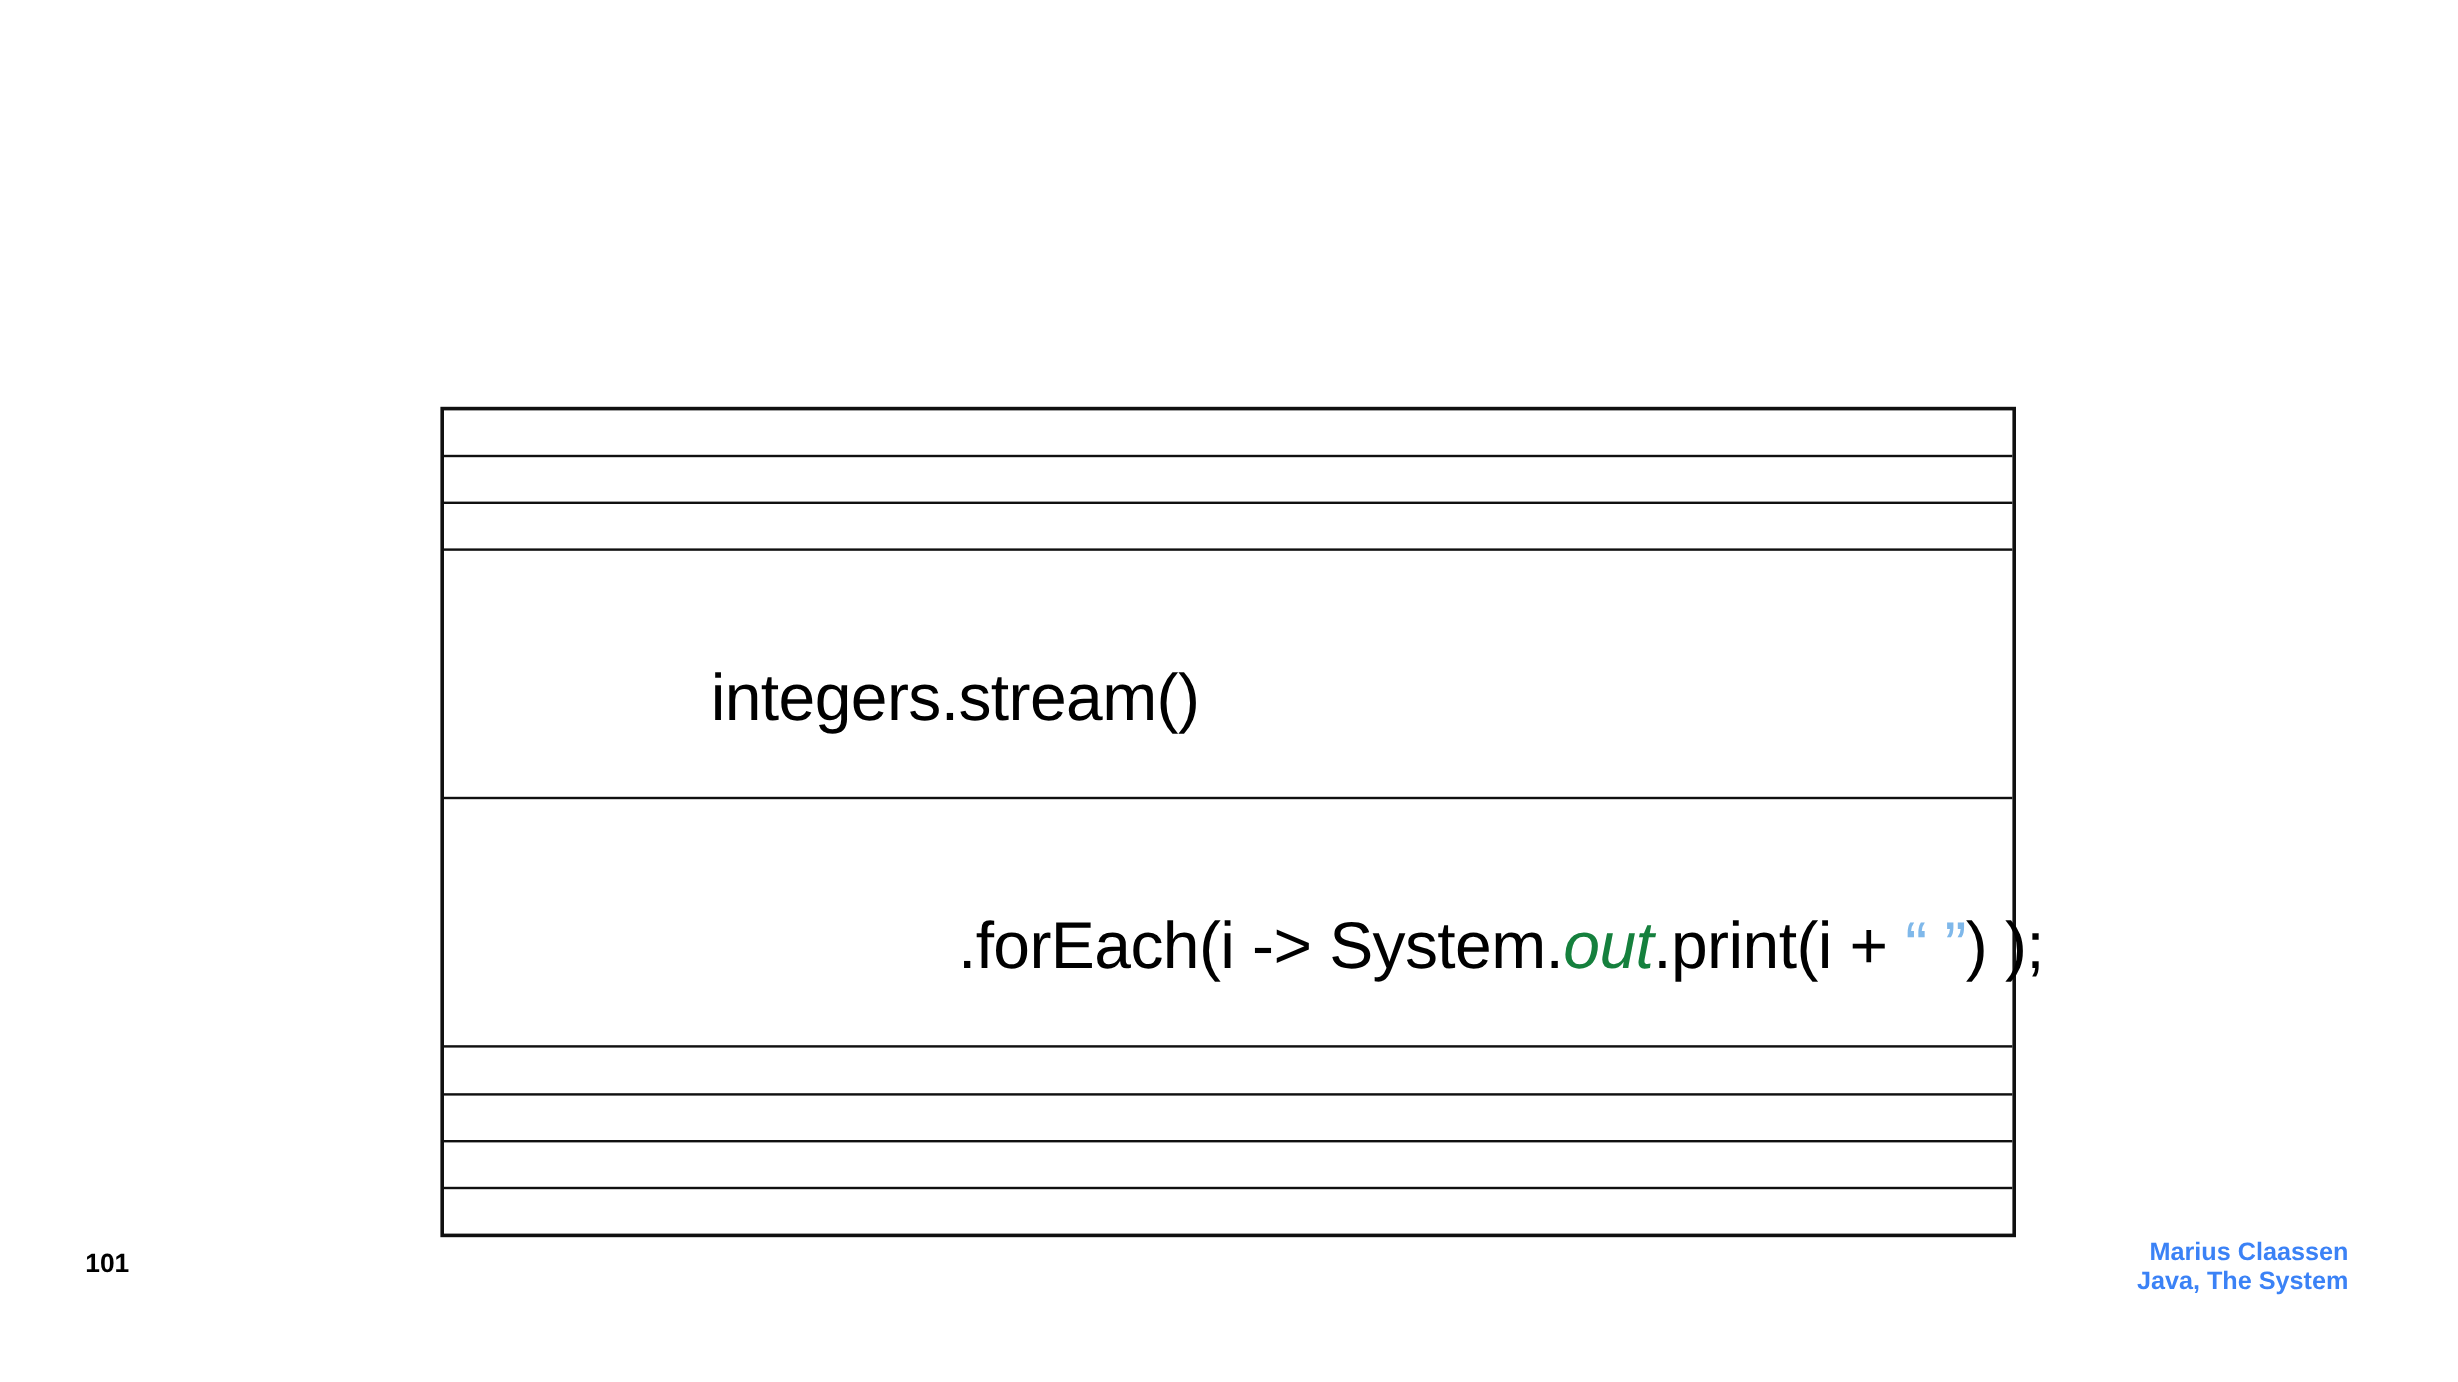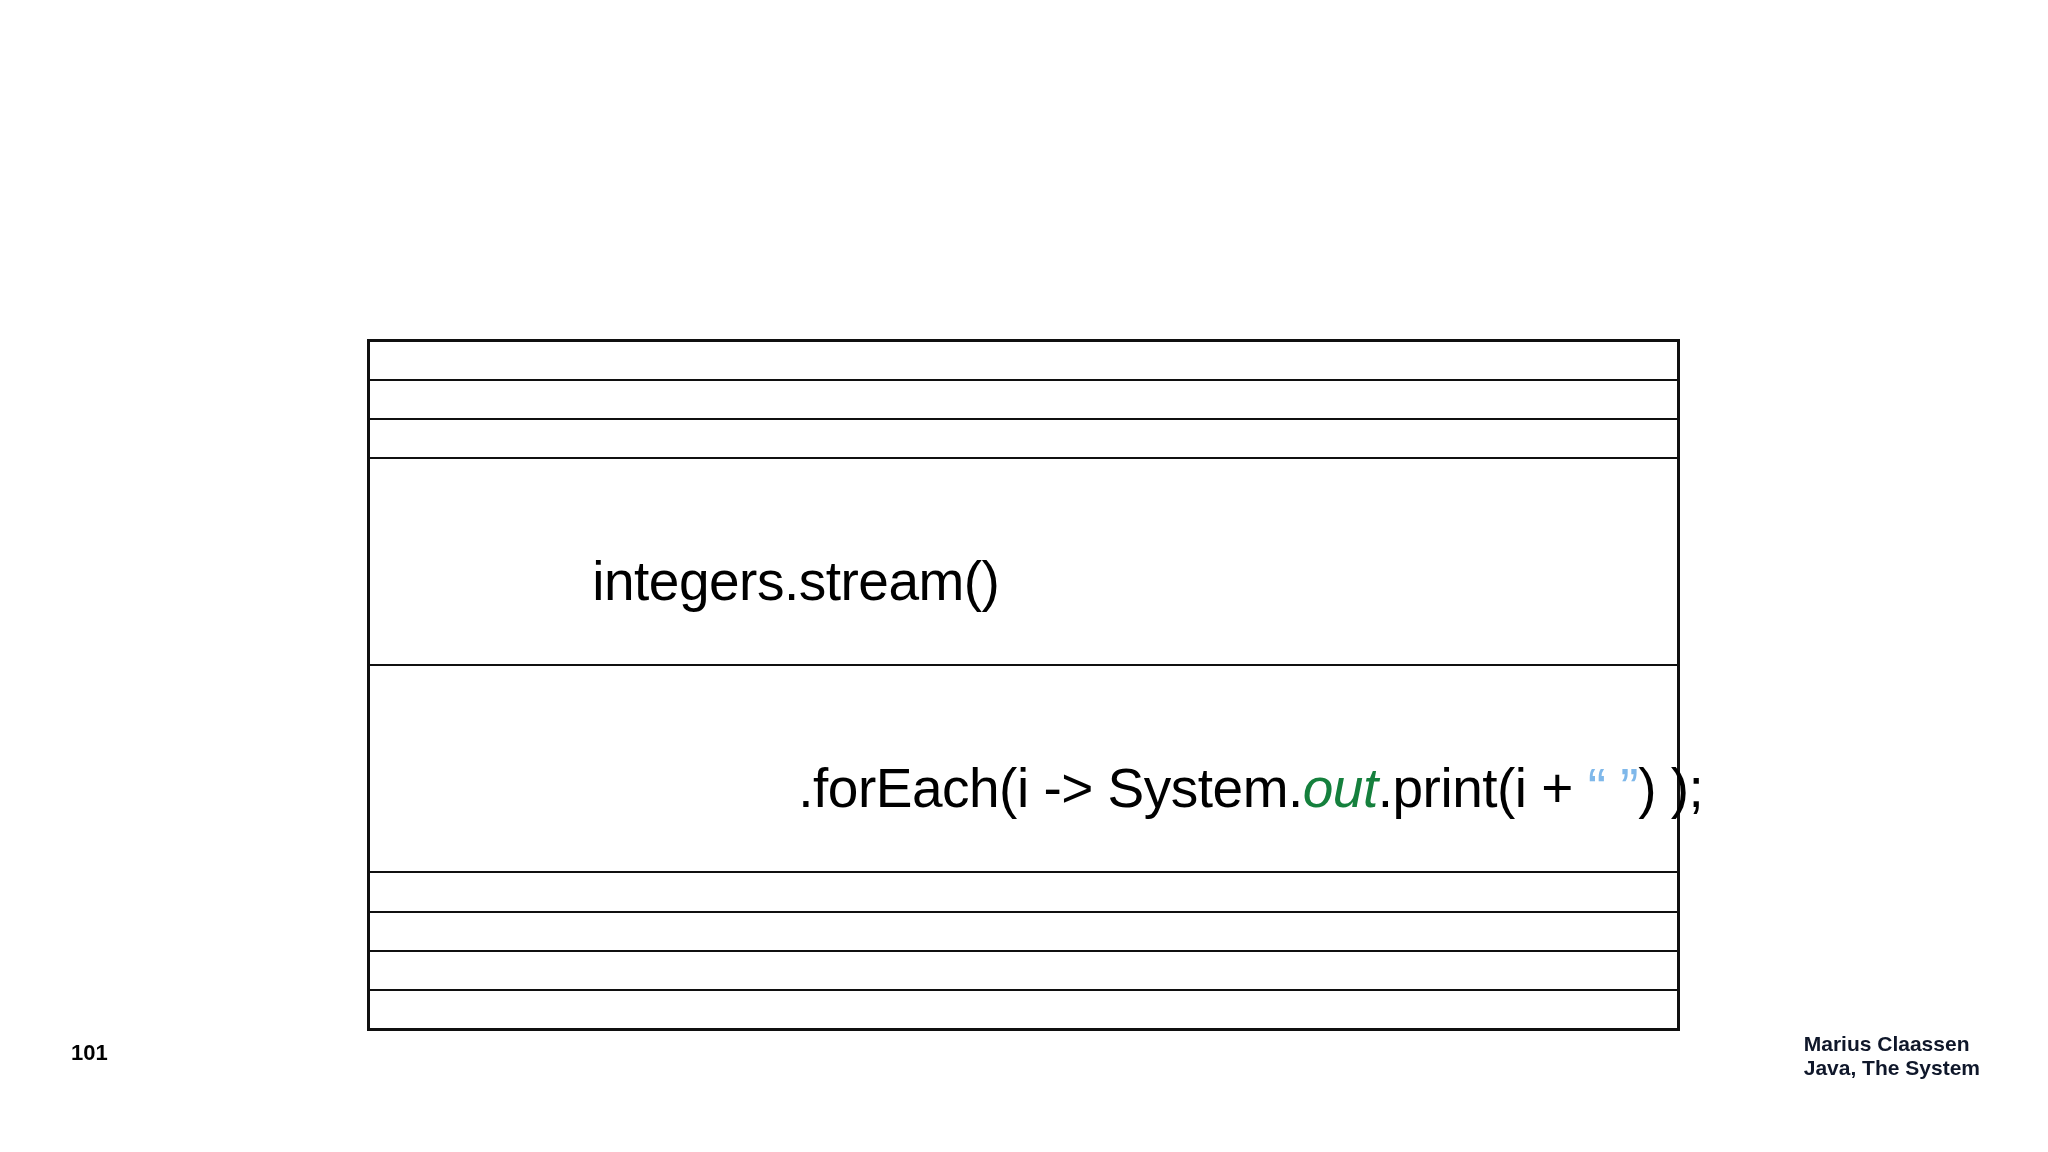--- a/index.html
+++ b/index.html
@@ -67,26 +67,26 @@
     left: 47px;
     top: 1042px;
     font-size: 22px;
     font-weight: 700;
     color: #000000;
     line-height: 1;
     margin-left: 24px;
   }
   .credit {
     position: absolute;
-    right: 68px;
+    right: 91px;
     top: 1032px;
-    text-align: left;
+    text-align: right;
     font-size: 21px;
     font-weight: 700;
-    color: #0f172a;
+    color: #3b82f6;
     line-height: 24px;
   }
 </style>
 </head>
 <body>
 
 <div class="slide">
 
   <div class="code-table">
     <div class="row"></div>

